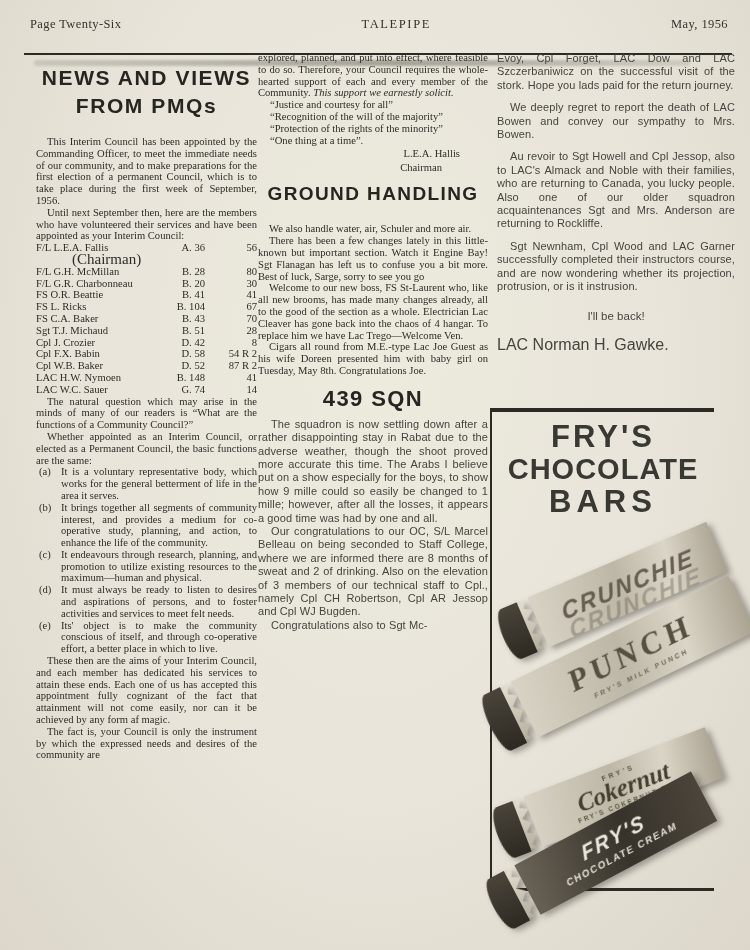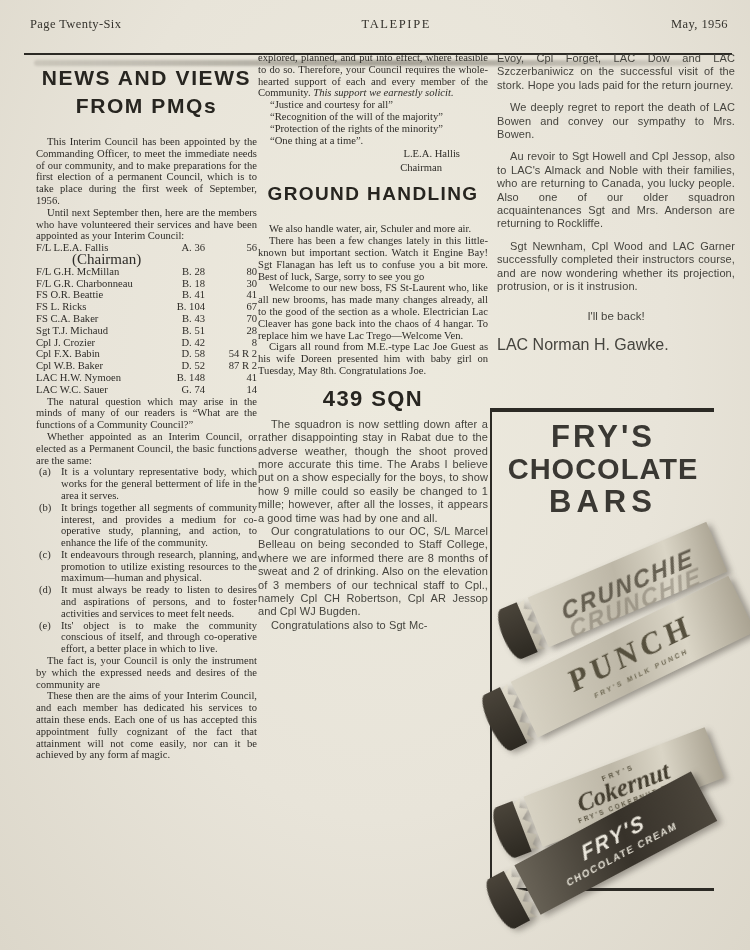--- a/index.html
+++ b/index.html
@@ -110,21 +110,21 @@
       <span class="cnum">56</span>
     </div>
     <div class="chairman">(Chairman)</div>
     <div class="crow">
       <span class="cname">F/L G.H. McMillan</span>
       <span class="cunit">B. 28</span>
       <span class="cnum">80</span>
     </div>
     <div class="crow">
       <span class="cname">F/L G.R. Charbonneau</span>
-      <span class="cunit">B. 18</span>
+      <span class="cunit">B. 20</span>
       <span class="cnum">30</span>
     </div>
     <div class="crow">
       <span class="cname">FS O.R. Beattie</span>
       <span class="cunit">B. 41</span>
       <span class="cnum">41</span>
     </div>
     <div class="crow">
       <span class="cname">FS L. Ricks</span>
       <span class="cunit">B. 104</span>
@@ -183,22 +183,22 @@
     </div>
     <div class="fn">
       <span class="fnm">(d)</span>
       <span class="fntext">It must always be ready to listen to desires and aspirations of persons, and to foster activities and services to meet felt needs.</span>
     </div>
     <div class="fn">
       <span class="fnm">(e)</span>
       <span class="fntext">Its' object is to make the community conscious of itself, and through co-operative effort, a better place in which to live.</span>
     </div>
 
+    <p class="ps ind">These then are the aims of your Interim Council, and each member has dedicated his services to attain these ends. Each one of us has accepted this appointment fully cognizant of the fact that attainment will not come easily, nor can it be achieved by any form af magic.</p>
     <p class="ps ind">The fact is, your Council is only the instrument by which the expressed needs and desires of the community are</p>
-    <p class="ps ind">These then are the aims of your Interim Council, and each member has dedicated his services to attain these ends. Each one of us has accepted this appointment fully cognizant of the fact that attainment will not come easily, nor can it be achieved by any form af magic.</p>
   </section>
 
   <section class="col c2">
     <p class="ps"><span>explored, planned, and put into effect, where feasible to do so.  Therefore, your Council requires the whole-hearted support of each and every member of the Community.  </span><span class="it">This support we earnestly solicit.</span></p>
     <p class="slogan">“Justice and courtesy for all”</p>
     <p class="slogan">“Recognition of the will of the majority”</p>
     <p class="slogan">“Protection of the rights of the minority”</p>
     <p class="slogan">“One thing at a time”.</p>
     <div class="sig">L.E.A. Hallis</div>
     <div class="sig sig-role">Chairman</div>

